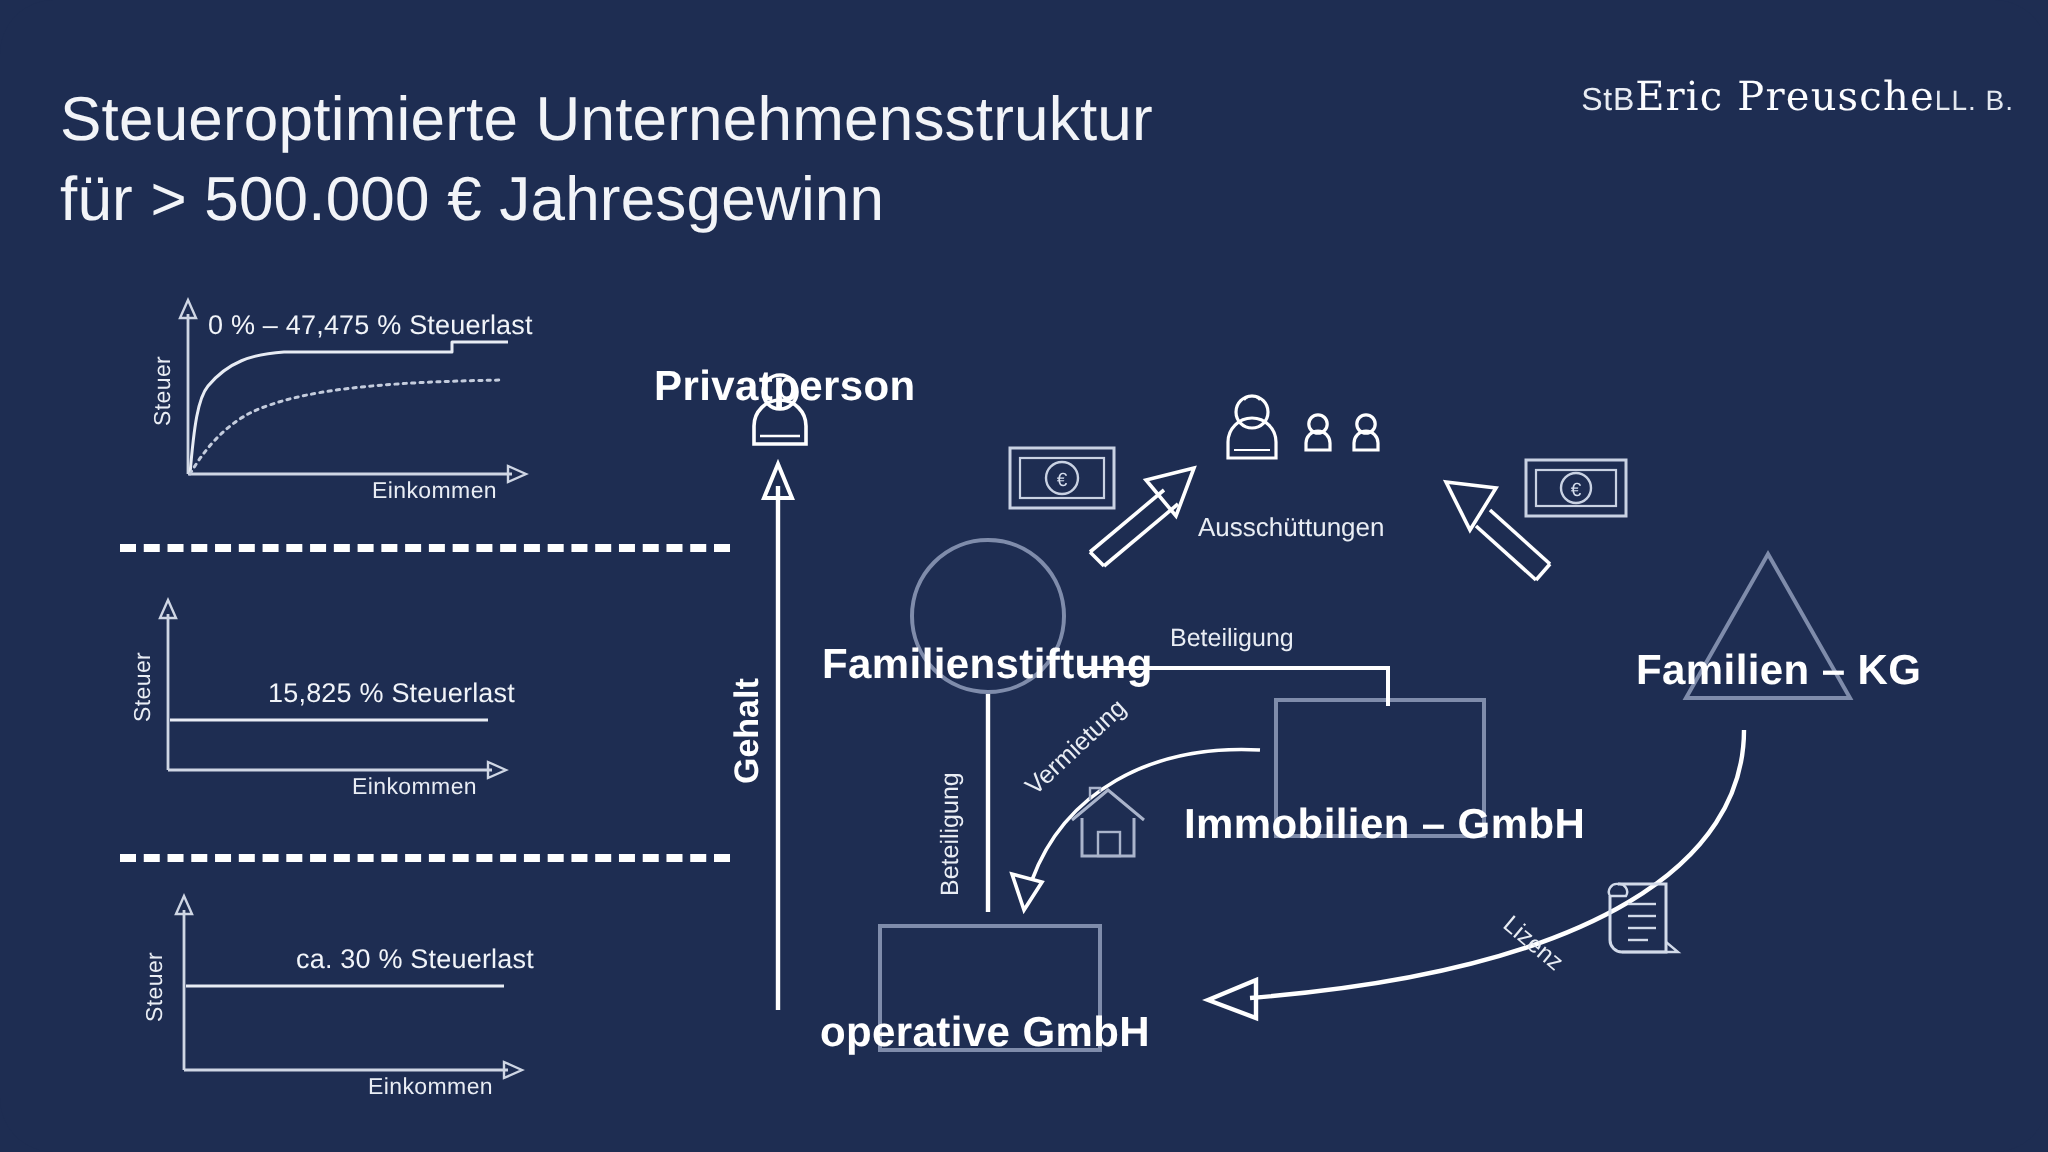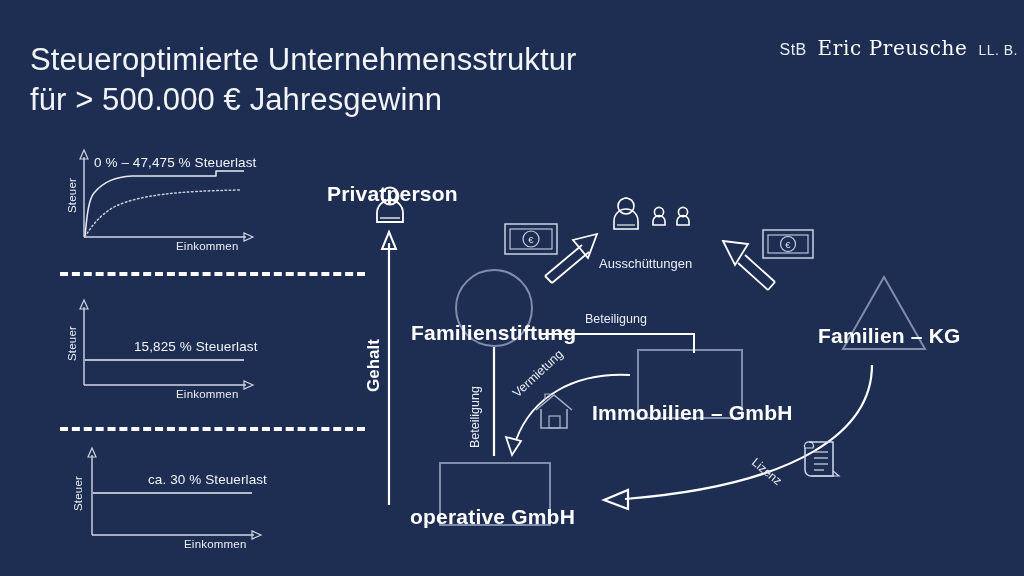--- a/index.html
+++ b/index.html
@@ -34,25 +34,24 @@
     top: 40px;
     font-size: 31px;
     line-height: 1.30;
     font-weight: 400;
     letter-spacing: 0.1px;
     color: #f2f4f8;
     white-space: pre-line;
   }
   .logo {
     position: absolute;
-    right: 6px;
+    right: 17px;
     top: 36px;
     display: flex;
     align-items: baseline;
-    gap: 11px;
     color: #eef1f6;
   }
   .logo-stb {
     font-size: 16px;
     letter-spacing: 0.4px;
     font-weight: 400;
     color: #e8ecf3;
   }
   .logo-name {
     font-family: "DejaVu Serif", serif;
@@ -136,21 +135,21 @@
 
   <div class="title">Steueroptimierte Unternehmensstruktur
 für &gt; 500.000 € Jahresgewinn</div>
 
   <div class="logo">
     <span class="logo-stb">StB</span>
     <span class="logo-name">Eric Preusche</span>
     <span class="logo-suffix">LL. B.</span>
   </div>
 
-  <div class="chart" style="left:58px; top:145px;">
+  <div class="chart" style="left:68px; top:145px;">
     <div class="y-label" style="left:8px; top:68px;">Steuer</div>
     <div class="value-label" style="left:36px; top:10px;">0 % – 47,475 % Steuerlast</div>
     <div class="x-label" style="left:118px; top:95px;">Einkommen</div>
     <svg width="300" height="120" style="position:absolute;left:0;top:0;">
 
       <line x1="26" y1="12" x2="26" y2="92" stroke="#cfd6e4" stroke-width="1.4"></line>
       <polygon points="26,5 22,14 30,14" fill="none" stroke="#cfd6e4" stroke-width="1.2"></polygon>
 
       <line x1="26" y1="92" x2="188" y2="92" stroke="#cfd6e4" stroke-width="1.4"></line>
       <polygon points="195,92 186,88 186,96" fill="none" stroke="#cfd6e4" stroke-width="1.2"></polygon>

